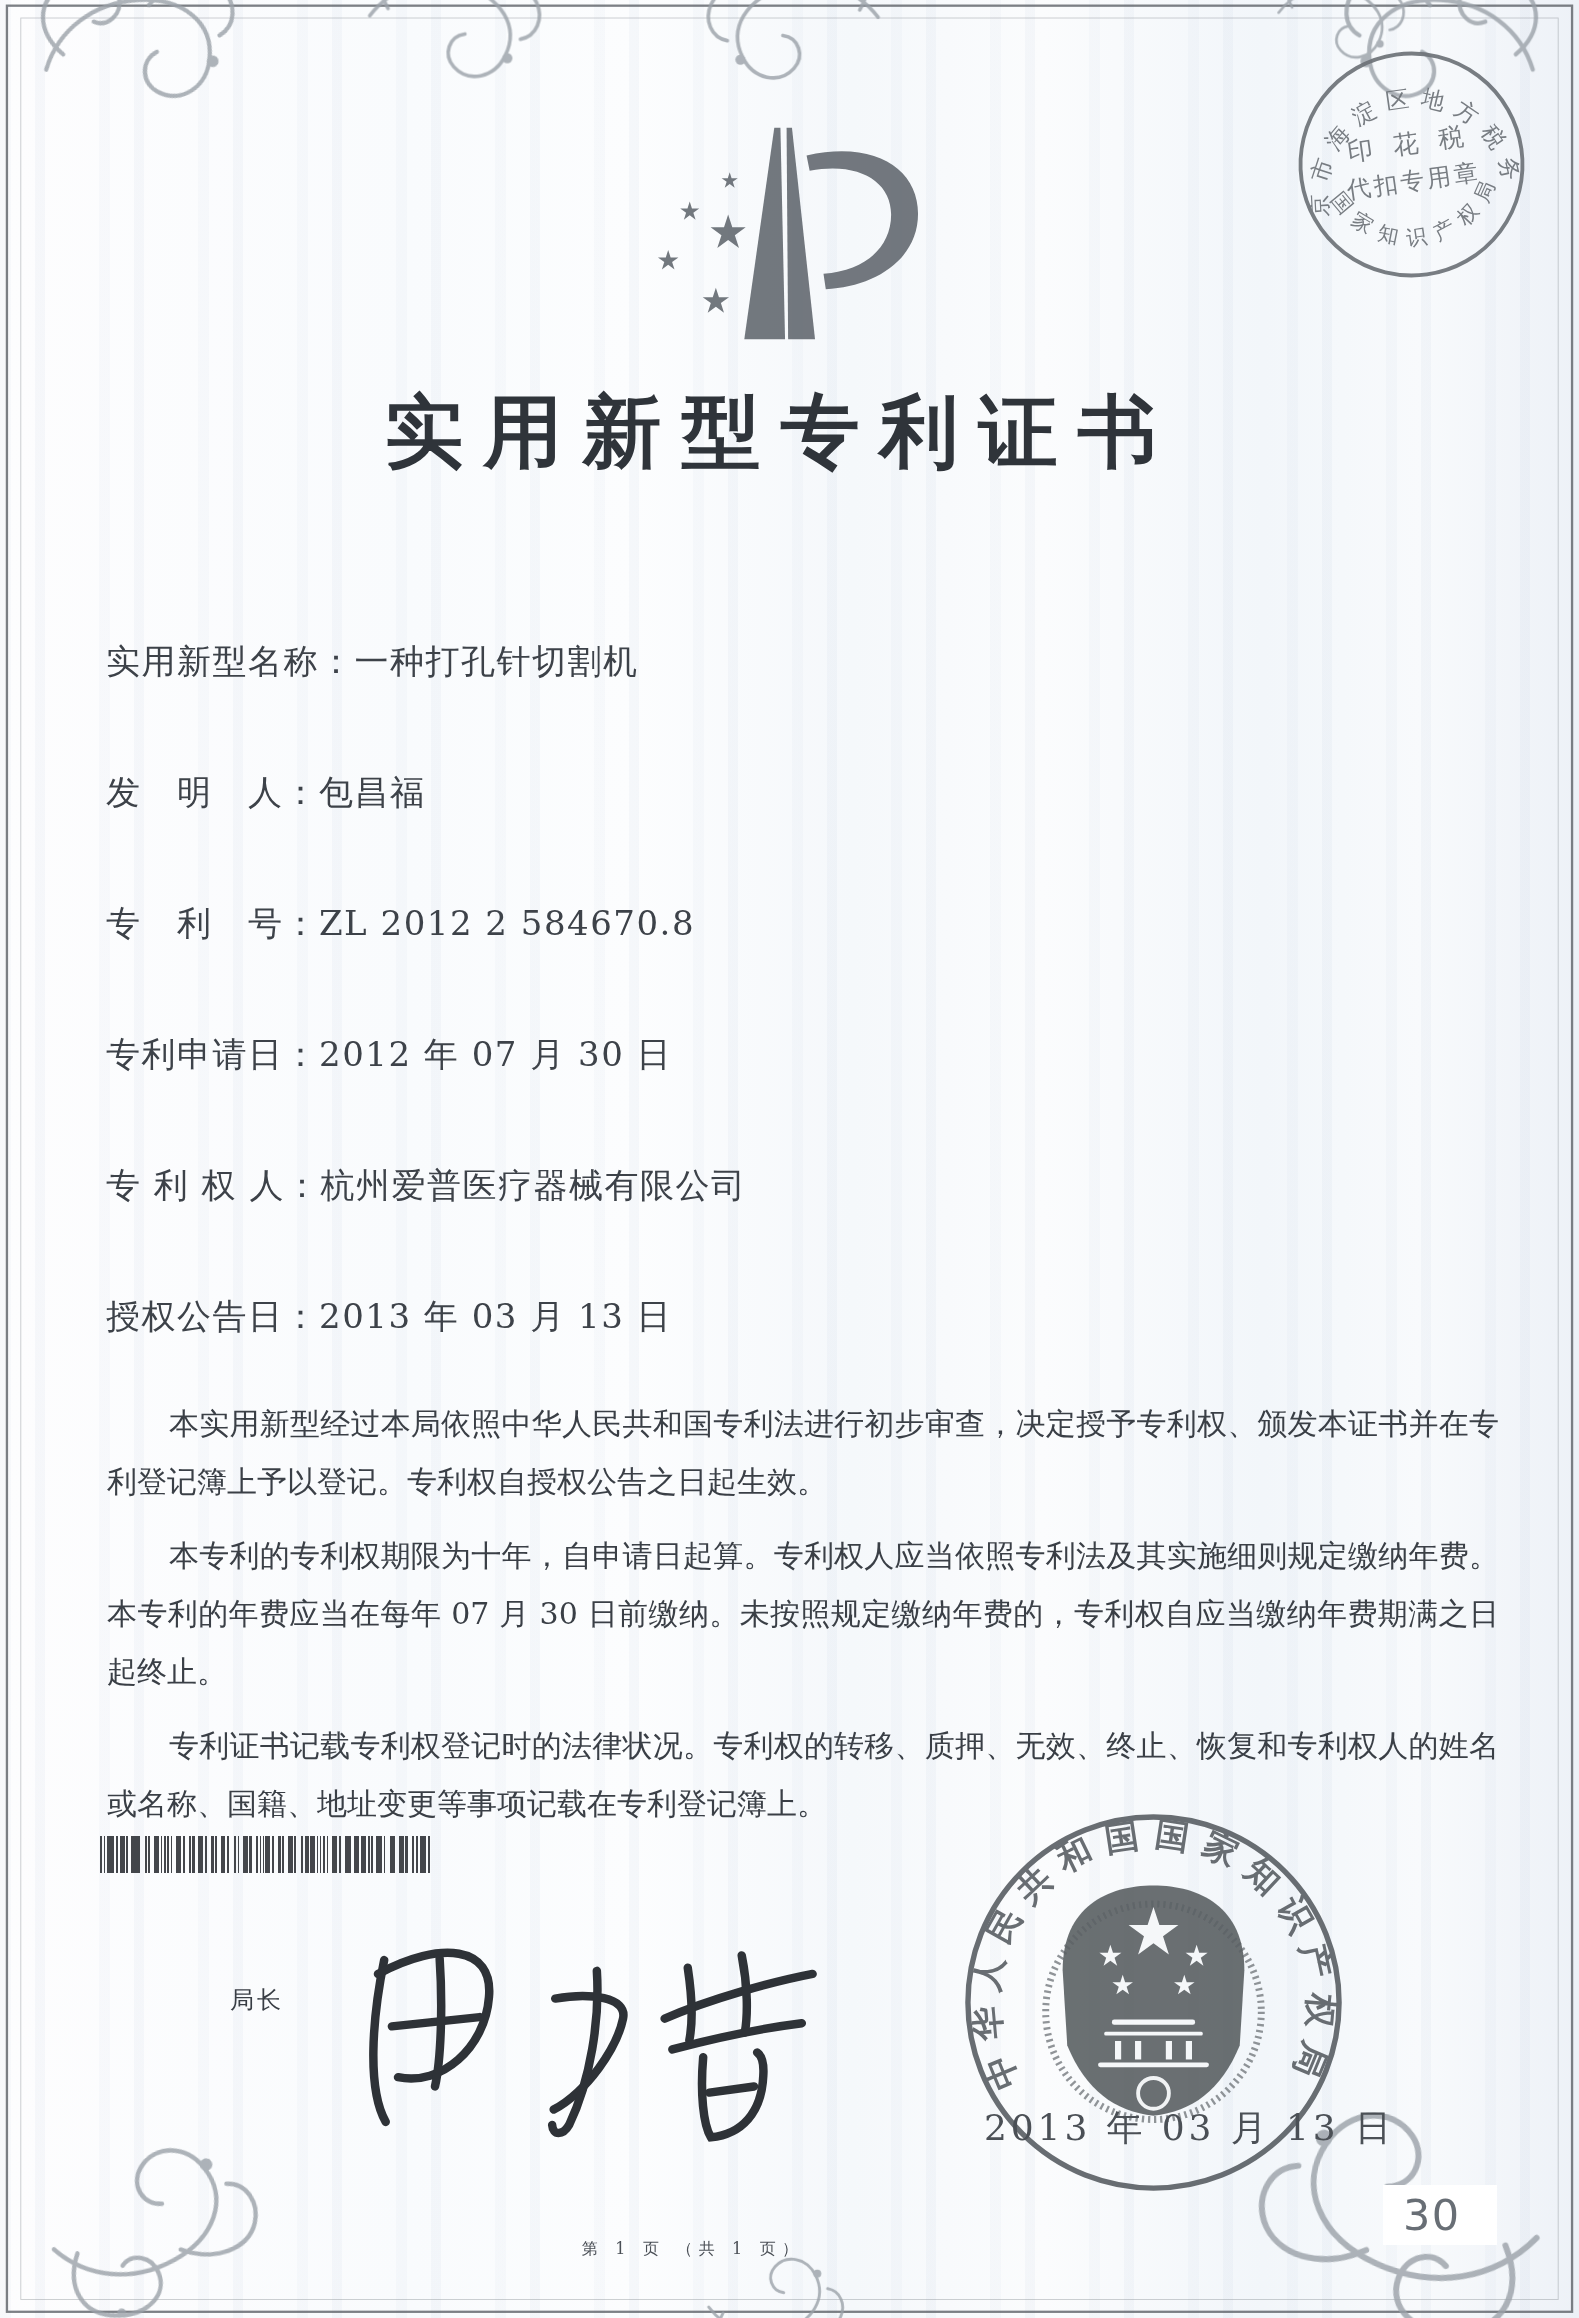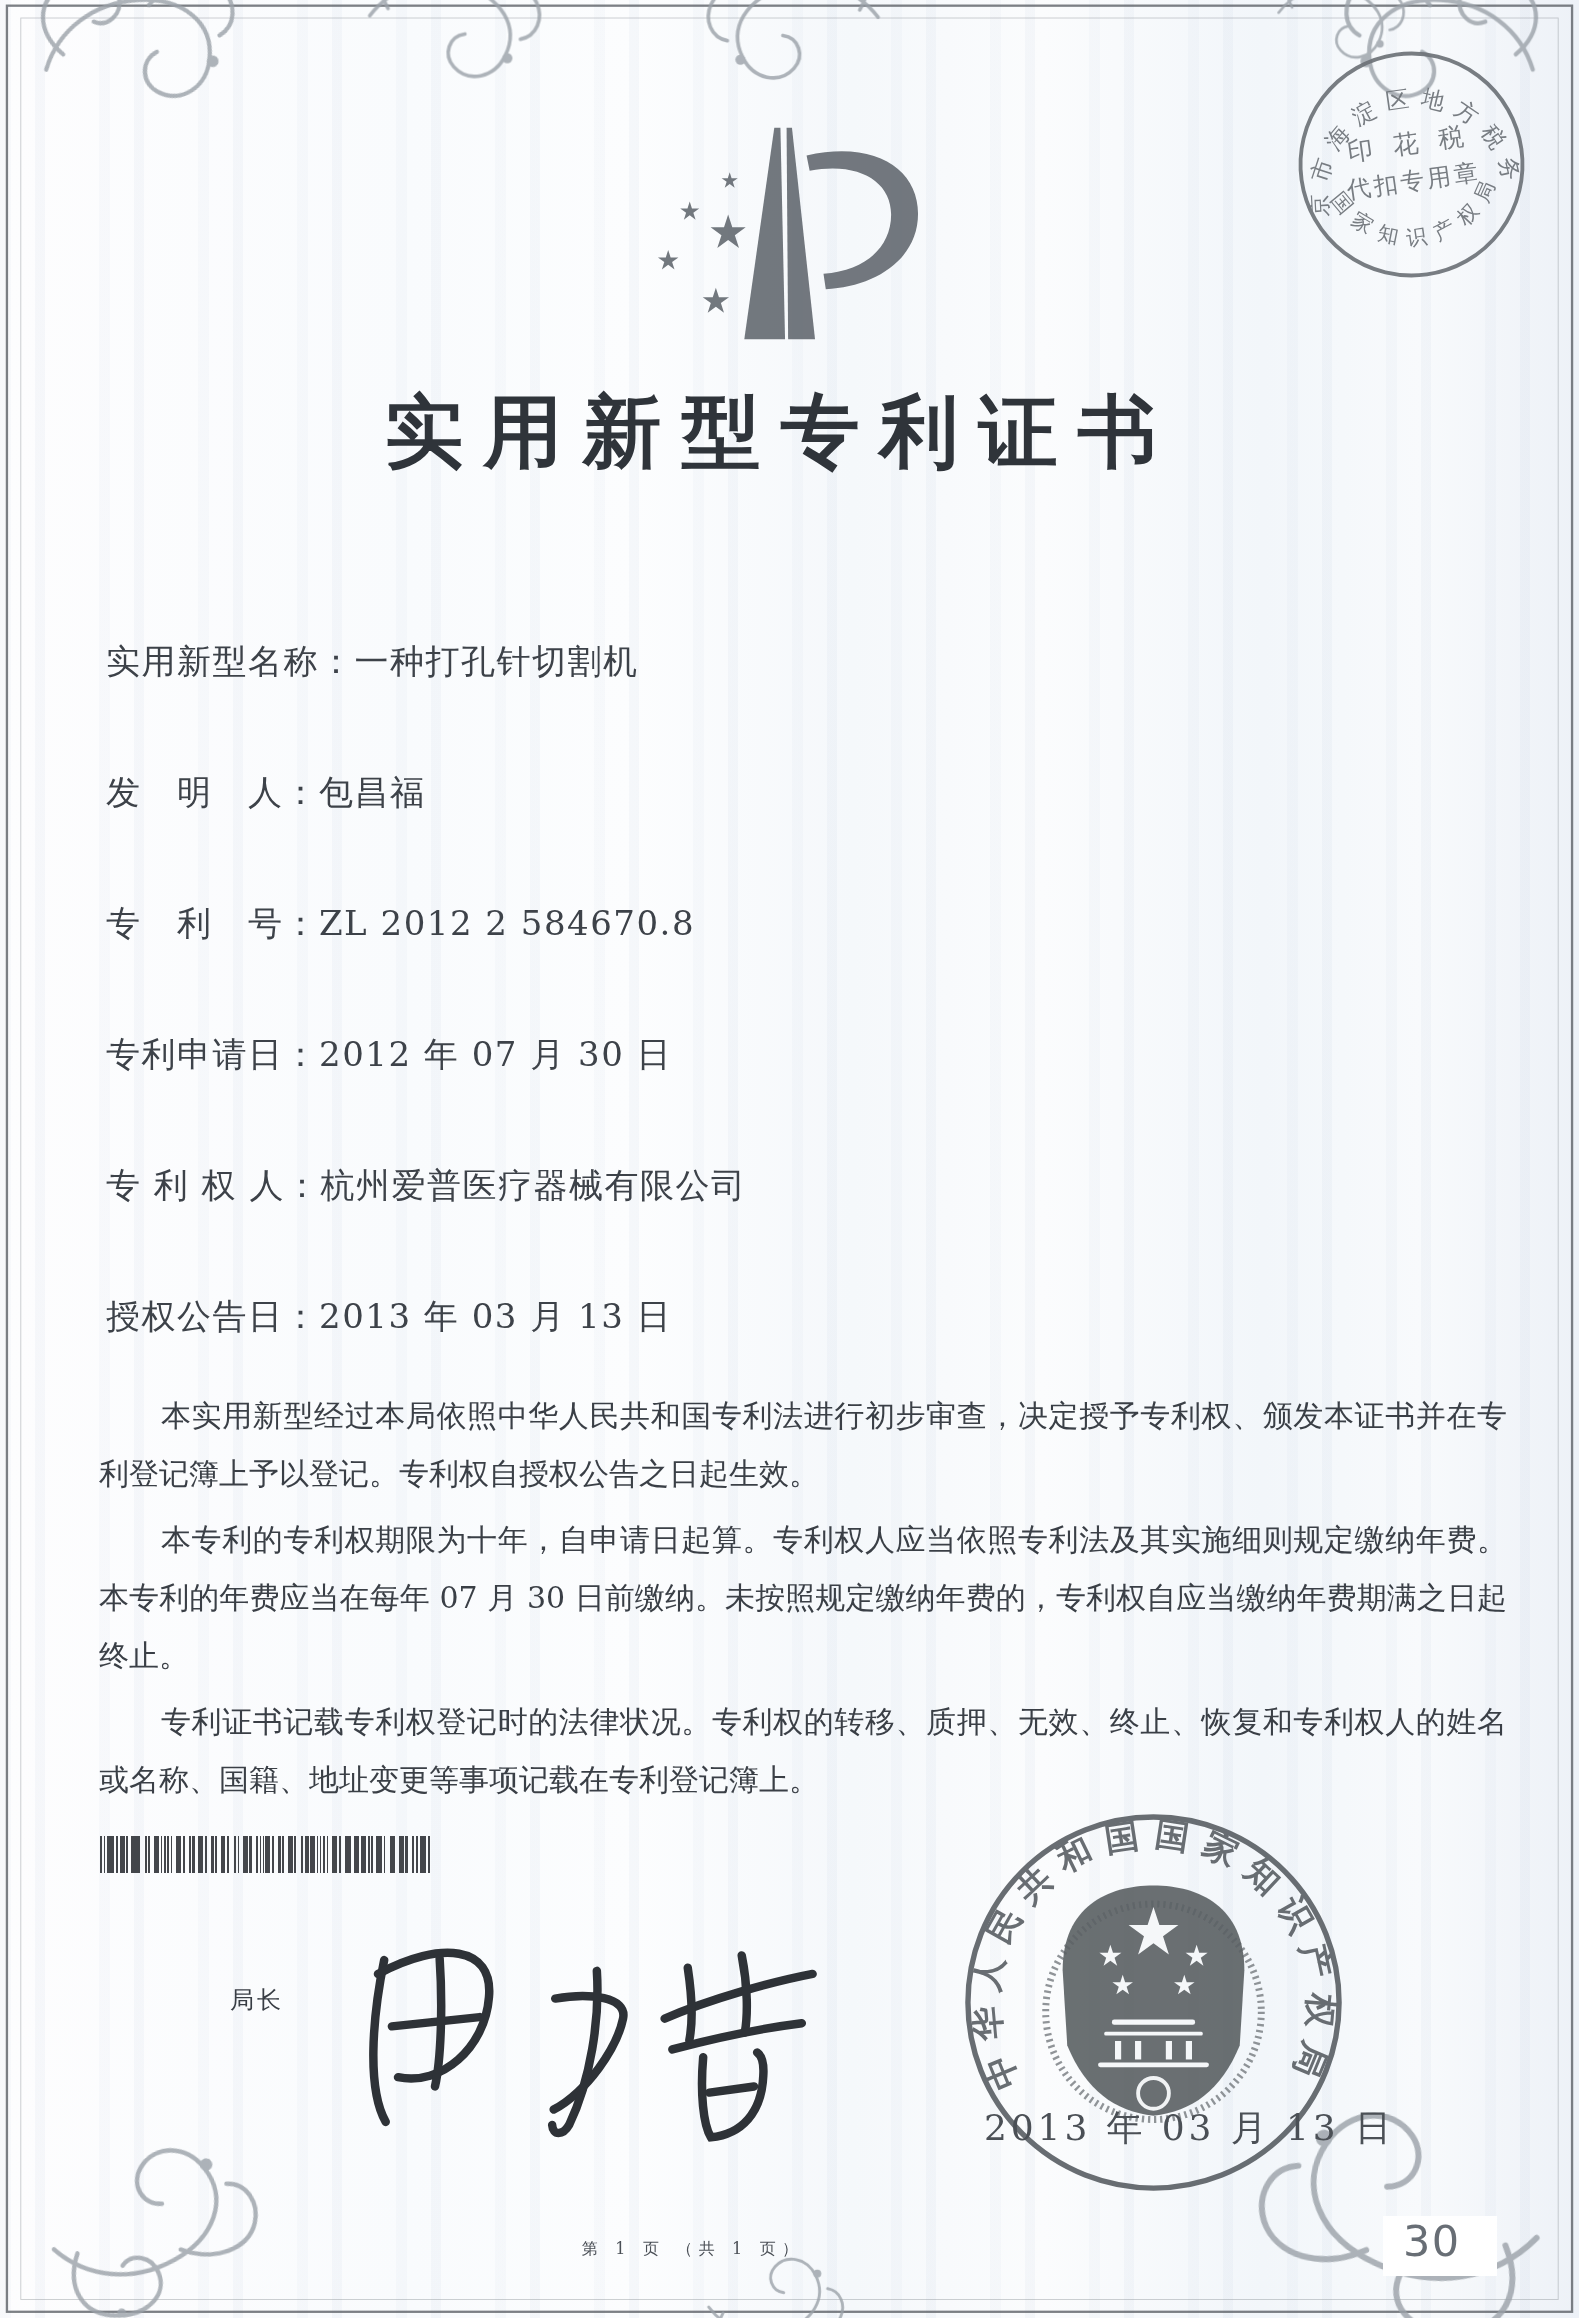--- a/index.html
+++ b/index.html
@@ -11,34 +11,34 @@
       linear-gradient(90deg,#fdfdfe 0%,#f9fbfd 26%,#fcfdfe 40%,#f5f8fb 54%,#fbfcfd 66%,#f2f6fa 80%,#f8fafc 90%,#edf1f7 100%);
   }
   .abs{position:absolute;}
   .frame{left:0;top:0;z-index:1;}
   .content{z-index:2;}
   .cert-no{left:80px;top:120px;font-size:28.5px;letter-spacing:7px;color:#4e535a;opacity:.9;white-space:pre;}
   .doc-title{left:0;top:380px;width:1561px;text-align:center;font-size:79px;font-weight:700;
     letter-spacing:20px;color:#2f343a;white-space:pre;}
   .field{position:absolute;left:106px;font-size:34px;color:#3d4249;letter-spacing:1.5px;white-space:pre;z-index:2;}
   .paras{left:91px;top:1379px;width:1424px;font-size:30px;line-height:58px;text-align:justify;color:#3a3f46;z-index:2;}
-  .paras p{margin:8px;text-indent:62px;}
+  .paras p{margin:16px;text-indent:62px;}
   .barcode{left:100px;top:1836px;width:331px;height:37px;opacity:.88;z-index:2;
     background:
       repeating-linear-gradient(90deg,#2b2e33 0 2.3px,rgba(0,0,0,0) 2.3px 3.9px,#2b2e33 3.9px 5.4px,rgba(0,0,0,0) 5.4px 9.2px,#2b2e33 9.2px 14px,rgba(0,0,0,0) 14px 16px,#2b2e33 16px 17.7px,rgba(0,0,0,0) 17.7px 22.3px),
       repeating-linear-gradient(90deg,rgba(0,0,0,0) 0 7px,#2b2e33 7px 9.2px,rgba(0,0,0,0) 9.2px 20px,#2b2e33 20px 21.6px,rgba(0,0,0,0) 21.6px 28.5px);
   }
   .director{left:230px;top:1984px;font-size:24px;letter-spacing:3.1px;color:#383d44;z-index:2;}
   .signature{left:324px;top:1920px;z-index:2;}
   .stamp{filter:blur(0.4px);opacity:.92;}
   .tax-stamp{left:1282px;top:35px;z-index:2;}
   .big-seal{left:961px;top:1810px;z-index:2;}
   .seal-date{left:984px;top:2104px;font-size:36px;letter-spacing:3.9px;color:#4b5056;z-index:3;white-space:pre;}
   .corner-box{left:1383px;top:2185px;width:114px;height:60px;background:#ffffff;z-index:3;
-    display:flex;margin-top:31px;}
+    display:flex;align-items:center;}
   .corner-box span{font-size:43px;color:#686e75;padding-left:20px;letter-spacing:1.5px;
     font-family:"DejaVu Sans","Liberation Sans",sans-serif;}
   .footer{left:308px;top:2239px;width:770px;text-align:center;font-size:16px;letter-spacing:6.2px;color:#4a4f56;z-index:2;white-space:pre;}
   .logo{left:651px;top:97px;z-index:2;opacity:.92;}
 </style>
 </head>
 <body>
 
 <div class="page">
 

